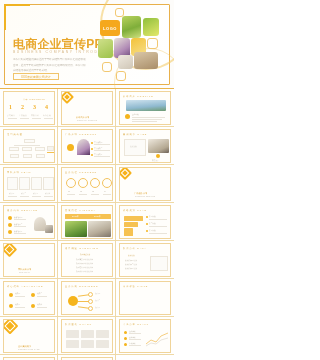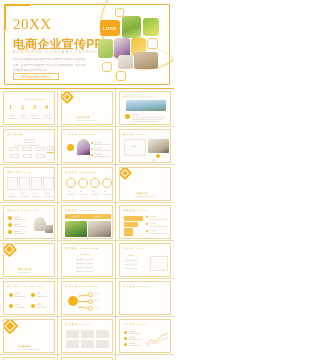--- a/index.html
+++ b/index.html
@@ -120,21 +120,20 @@
 <body>
 
 <div id="app">
 
   <div class="hero">
     <div class="hero-frame"></div>
     <div class="hero-corner-tl"></div>
     <div class="hero-arc"></div>
     <div class="hero-arc2"></div>
 
-    <div class="hero-year">20XX</div>
     <div class="hero-title">电商企业宣传PPT</div>
     <div class="hero-sub">BUSINESS COMPANY INTRODUCTION PPT</div>
     <div class="hero-desc">工作计划总结通用模板适用于年终总结新年计划工作汇报述职报告等，适用于年终总结新年计划工作汇报等场景使用。工作计划总结通用模板适用于年终总结。</div>
     <div class="hero-btn">XXX传媒有限公司设计</div>
 
     <div class="collage">
       <div class="ctile outline" style="left:17px;top:0;width:9px;height:9px;"></div>
       <div class="ctile logo-tile" style="left:2px;top:12px;width:20px;height:16px;">LOGO</div>
       <div class="ctile" style="left:24px;top:8px;width:19px;height:22px;background:linear-gradient(160deg,#b9d35e,#7fae3a 55%,#cfe07e);"></div>
       <div class="ctile" style="left:45px;top:10px;width:16px;height:18px;background:linear-gradient(150deg,#8fbf3c,#e4e86a);"></div>

